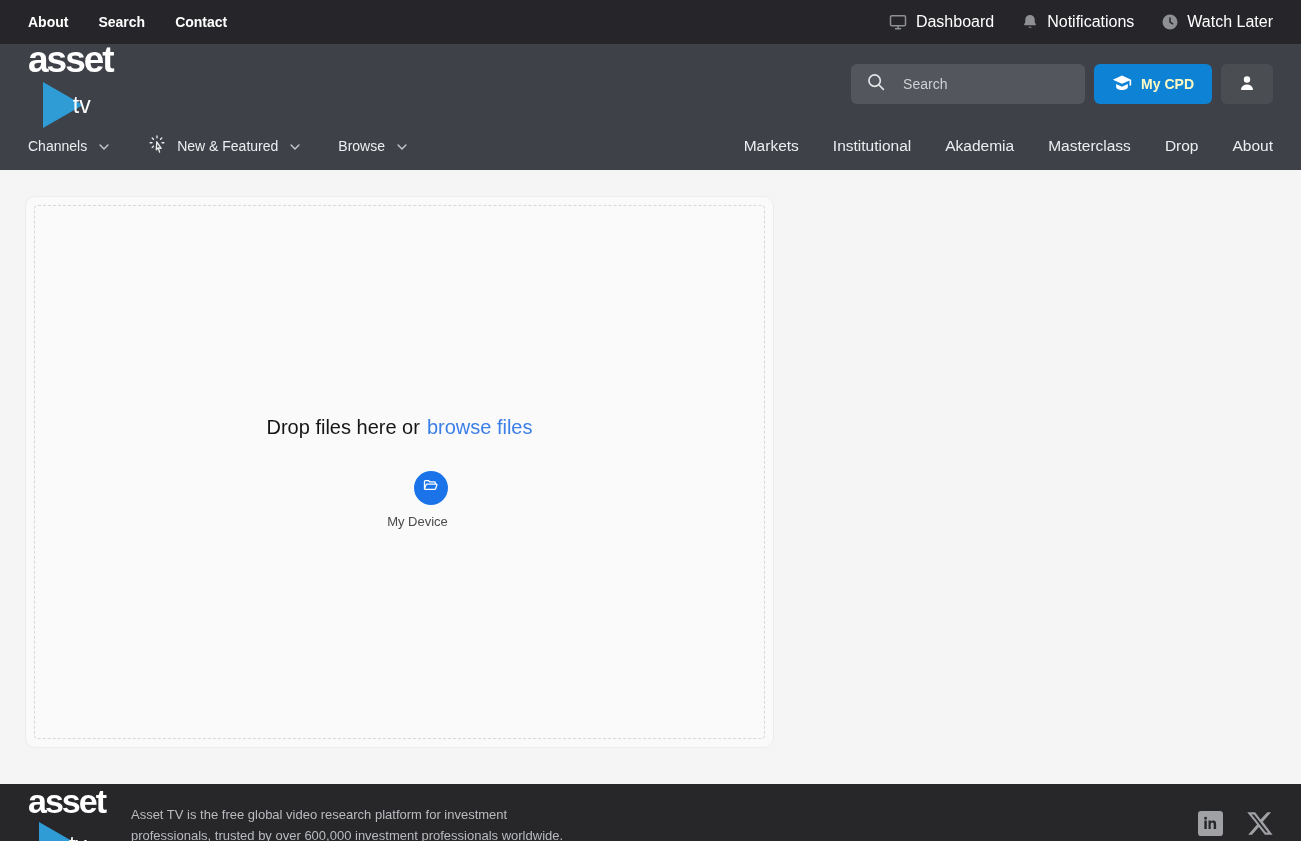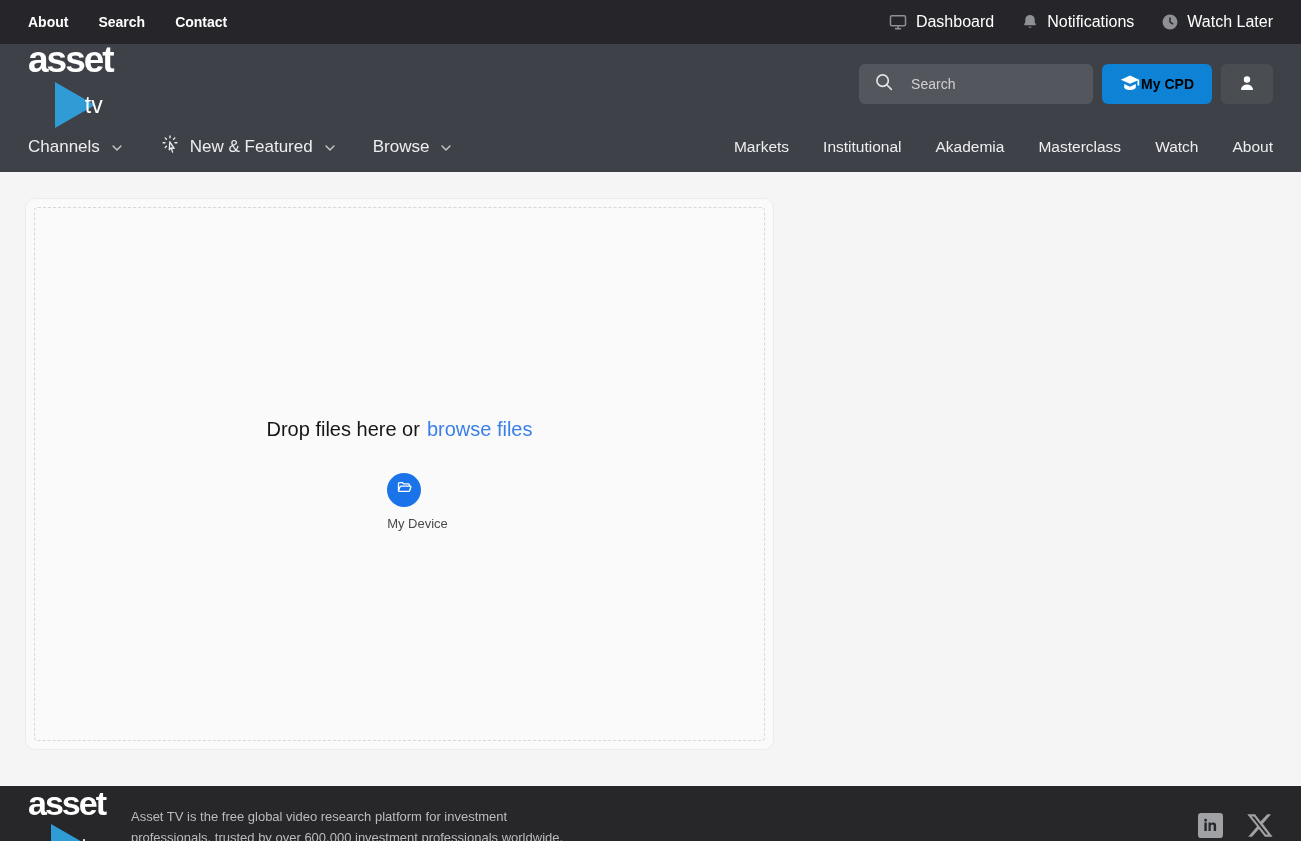--- a/index.html
+++ b/index.html
@@ -30,68 +30,69 @@
 
   .logo { display:flex; align-items:center;flex-direction:column; }
   .logo-word {
     color:#fff; font-size:37px; font-weight:700; letter-spacing:-2px; line-height:1;
     padding-bottom:4px;
   }
   .logo-play {
     position:relative; margin-left:9px; width:0; height:0;
     border-top:23px solid transparent; border-bottom:23px solid transparent;
     border-left:40px solid #2f9cd6;
+    padding-left:24px;
   }
   .logo-tv {
     position:absolute; left:-10px; top:-13px;
     color:#fff; font-size:23px; font-weight:500; letter-spacing:0;
   }
 
   .header-controls { margin-left:auto; display:flex; align-items:center; gap:9px; }
   .search-box {
     width:234px; height:40px; background:#53565c; border-radius:6px;
     display:flex; align-items:center; padding:0 14px; gap:16px;
   }
   .search-box input {
     flex:1; background:transparent; border:none; outline:none;
     color:#fff; font-size:14px; font-family:inherit;
   }
   .search-box input::placeholder { color:#cfd0d3; }
   .cpd-btn {
     height:40px; padding:0 18px; background:#0e82d4; border-radius:6px;
-    display:flex; align-items:center; gap:1px; color:#000000; font-size:14px; font-weight:700;
+    display:flex; align-items:center; gap:9px; color:#fef9c3; font-size:14px; font-weight:700;
   }
   .user-btn {
     width:52px; height:40px; background:#4a4d52; border-radius:6px;
     display:flex; align-items:center; justify-content:center;
   }
 
   
   .header-row2 { display:flex; align-items:center; margin-top:30px; }
   .nav-left { display:flex; align-items:center; gap:36px; }
-  .nav-item { display:flex; align-items:center; gap:10px; color:#eceef0; font-size:17px; }
+  .nav-item { display:flex; align-items:center; gap:10px; color:#eceef0; font-size:14px; }
   .nav-item .chev { display:flex; margin-top:2px; }
   .nav-right { margin-left:auto; display:flex; align-items:center; gap:34px; }
   .nav-link { color:#eceef0; font-size:15.5px; }
 
   
   .main { background:#f5f5f6; height:588px; }
   .upload-card {
     width:749px; height:552px; margin:26px 0 0 25px;
     background:#fafafa; border:1px solid #ececec; border-radius:10px;
     padding:8px;
   }
   .dropzone {
     width:100%; height:100%;
     border:1px dashed #d8d8d8; border-radius:4px;
     display:flex; flex-direction:column; align-items:center; justify-content:center;
   }
   .drop-heading { font-size:20px; color:#161616; }
   .browse-link { color:#3b7fe8; margin-left:7px; }
-  .device { margin-top:32px; display:flex; flex-direction:column; align-items:flex-start;margin-left:36px; }
+  .device { margin-top:32px; display:flex; flex-direction:column; align-items:flex-end;margin-left:36px; }
   .device-circle {
     width:34px; height:34px; border-radius:50%; background:#1a73e8;
     display:flex; align-items:center; justify-content:center;
   }
   .device-label { margin-top:9px; font-size:13px; color:#4b4b4d; }
 
   
   .footer {
     height:83px; background:#27272a; display:flex; align-items:center; padding:0 28px;
   }
@@ -209,21 +210,21 @@
               <path d="M3.5 5.8 8 10.3l4.5-4.5"></path>
             </svg>
         </span>
       </button>
     </div>
     <div class="nav-right">
       <a class="nav-link">Markets</a>
       <a class="nav-link">Institutional</a>
       <a class="nav-link">Akademia</a>
       <a class="nav-link">Masterclass</a>
-      <a class="nav-link">Watch</a>
+      <a class="nav-link">Drop</a>
       <a class="nav-link">About</a>
     </div>
   </div>
 </div>
 
 <div class="main">
   <div class="upload-card">
     <div class="dropzone">
       <div class="drop-heading">
         <span>Drop files here or</span><a class="browse-link">browse files</a>

